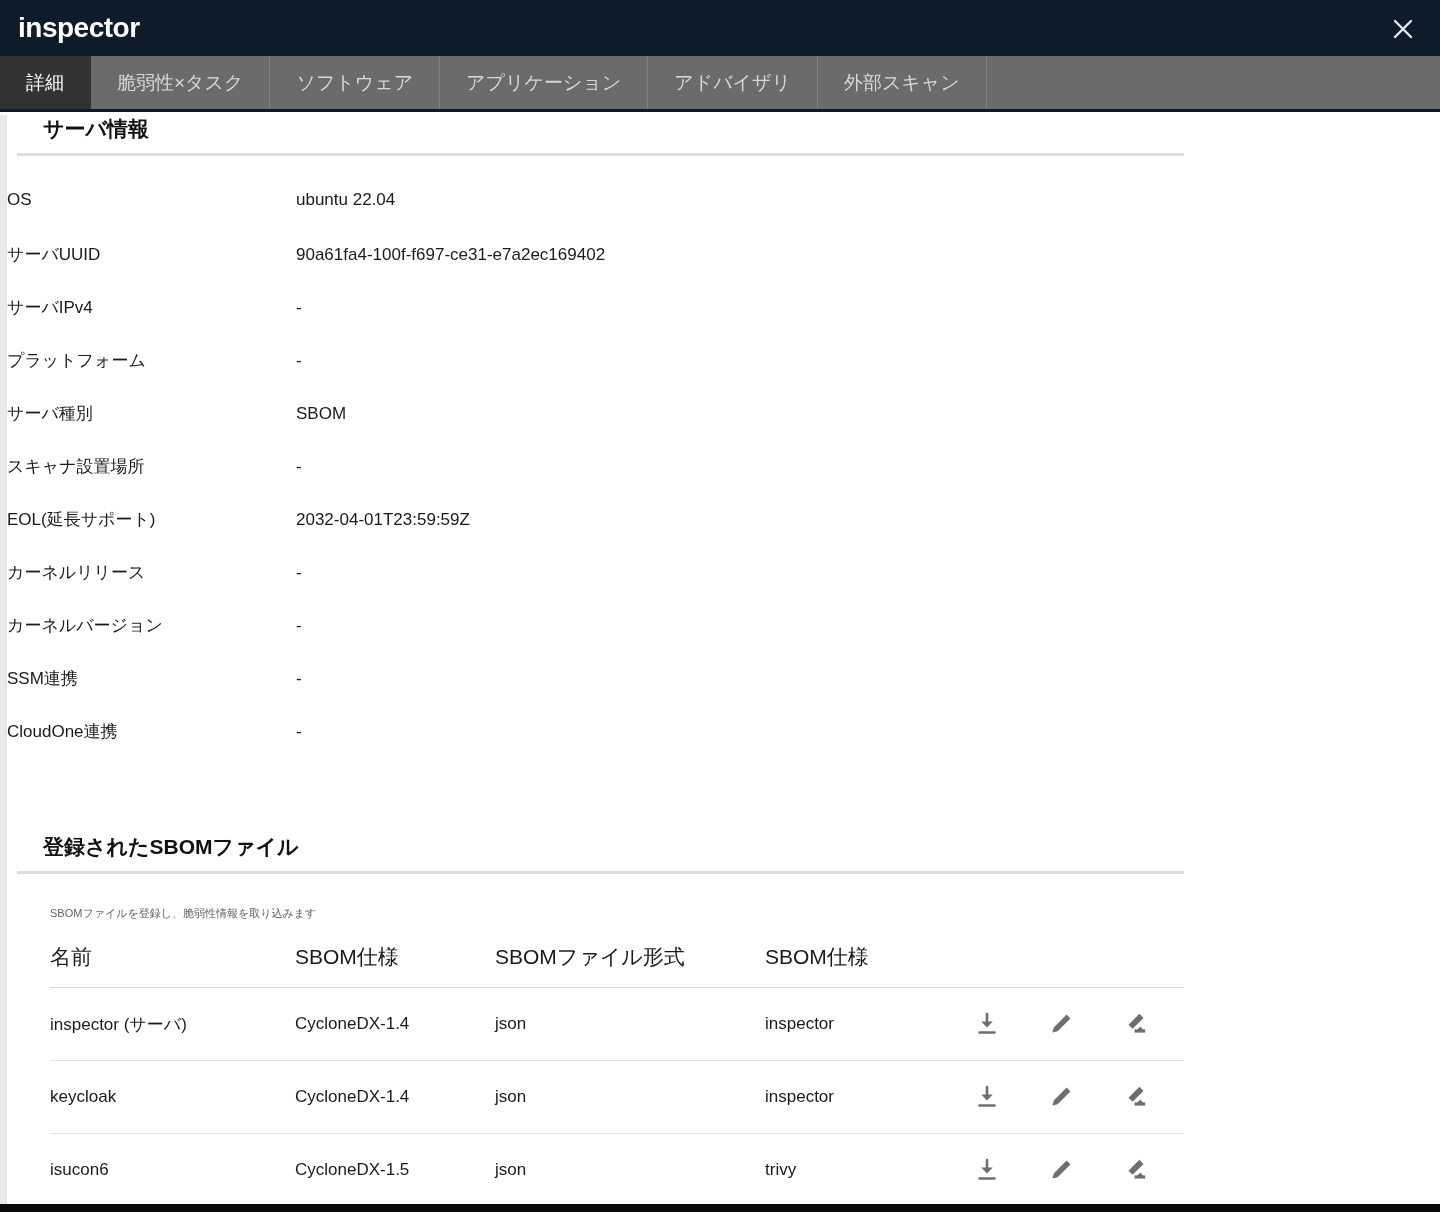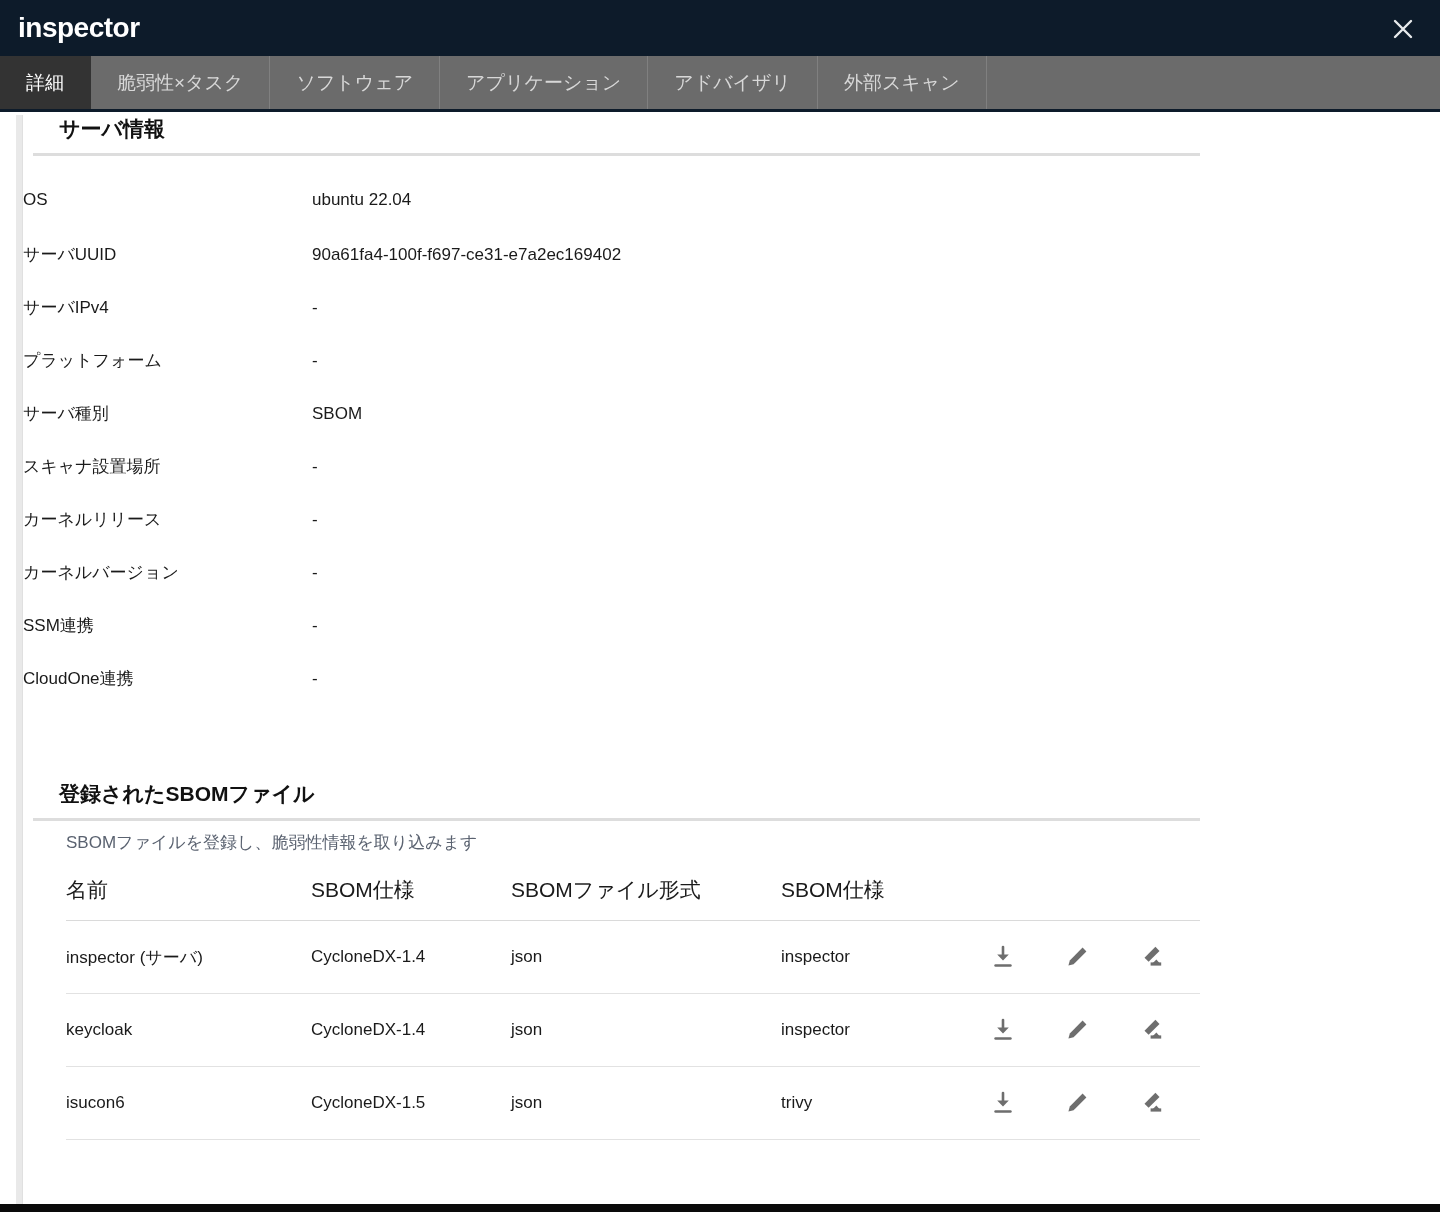--- a/index.html
+++ b/index.html
@@ -77,21 +77,21 @@
   .tab.active {
     background: #333333;
     color: #ffffff;
     border-right: 1px solid #333333;
   }
   .tabfill { flex: 1 1 auto; background: #6b6b6b; }
 
   
   .body-area {
     position: absolute;
-    top: 115px; left: 16px;
+    top: 115px; left: 0;
     width: 1184px;
     height: 1089px;
     background: #ffffff;
     overflow: hidden;
   }
   .left-rail {
     position: absolute;
     top: 0; left: 0;
     width: 7px;
     height: 1089px;
@@ -151,23 +151,23 @@
     height: 52px;
     border: 5px solid #84cc16;
     border-radius: 4px;
     background: #14b8a6;
     color: #14263d;
     font-size: 19px;
     font-family: "Liberation Sans", "DejaVu Sans", sans-serif;
     cursor: pointer;
   }
   .sbom-sub {
-    margin-top: 10px;
+    margin-top: 32px;
     padding-left: 43px;
-    font-size: 17px;
+    font-size: 11px;
     color: #5a6270;
   }
 
   
   table.sbom {
     margin-top: 22px;
     margin-left: 43px;
     width: 1330px;
     border-collapse: collapse;
     table-layout: fixed;
@@ -279,20 +279,24 @@
               <div class="info-label">プラットフォーム</div>
               <div class="info-value">-</div>
             </div>
             <div class="info-row">
               <div class="info-label">サーバ種別</div>
               <div class="info-value">SBOM</div>
             </div>
             <div class="info-row">
               <div class="info-label">スキャナ設置場所</div>
               <div class="info-value">-</div>
+            </div>
+            <div class="info-row">
+              <div class="info-label">EOL(延長サポート)</div>
+              <div class="info-value">2032-04-01T23:59:59Z</div>
             </div>
             <div class="info-row">
               <div class="info-label">カーネルリリース</div>
               <div class="info-value">-</div>
             </div>
             <div class="info-row">
               <div class="info-label">カーネルバージョン</div>
               <div class="info-value">-</div>
             </div>
             <div class="info-row">

